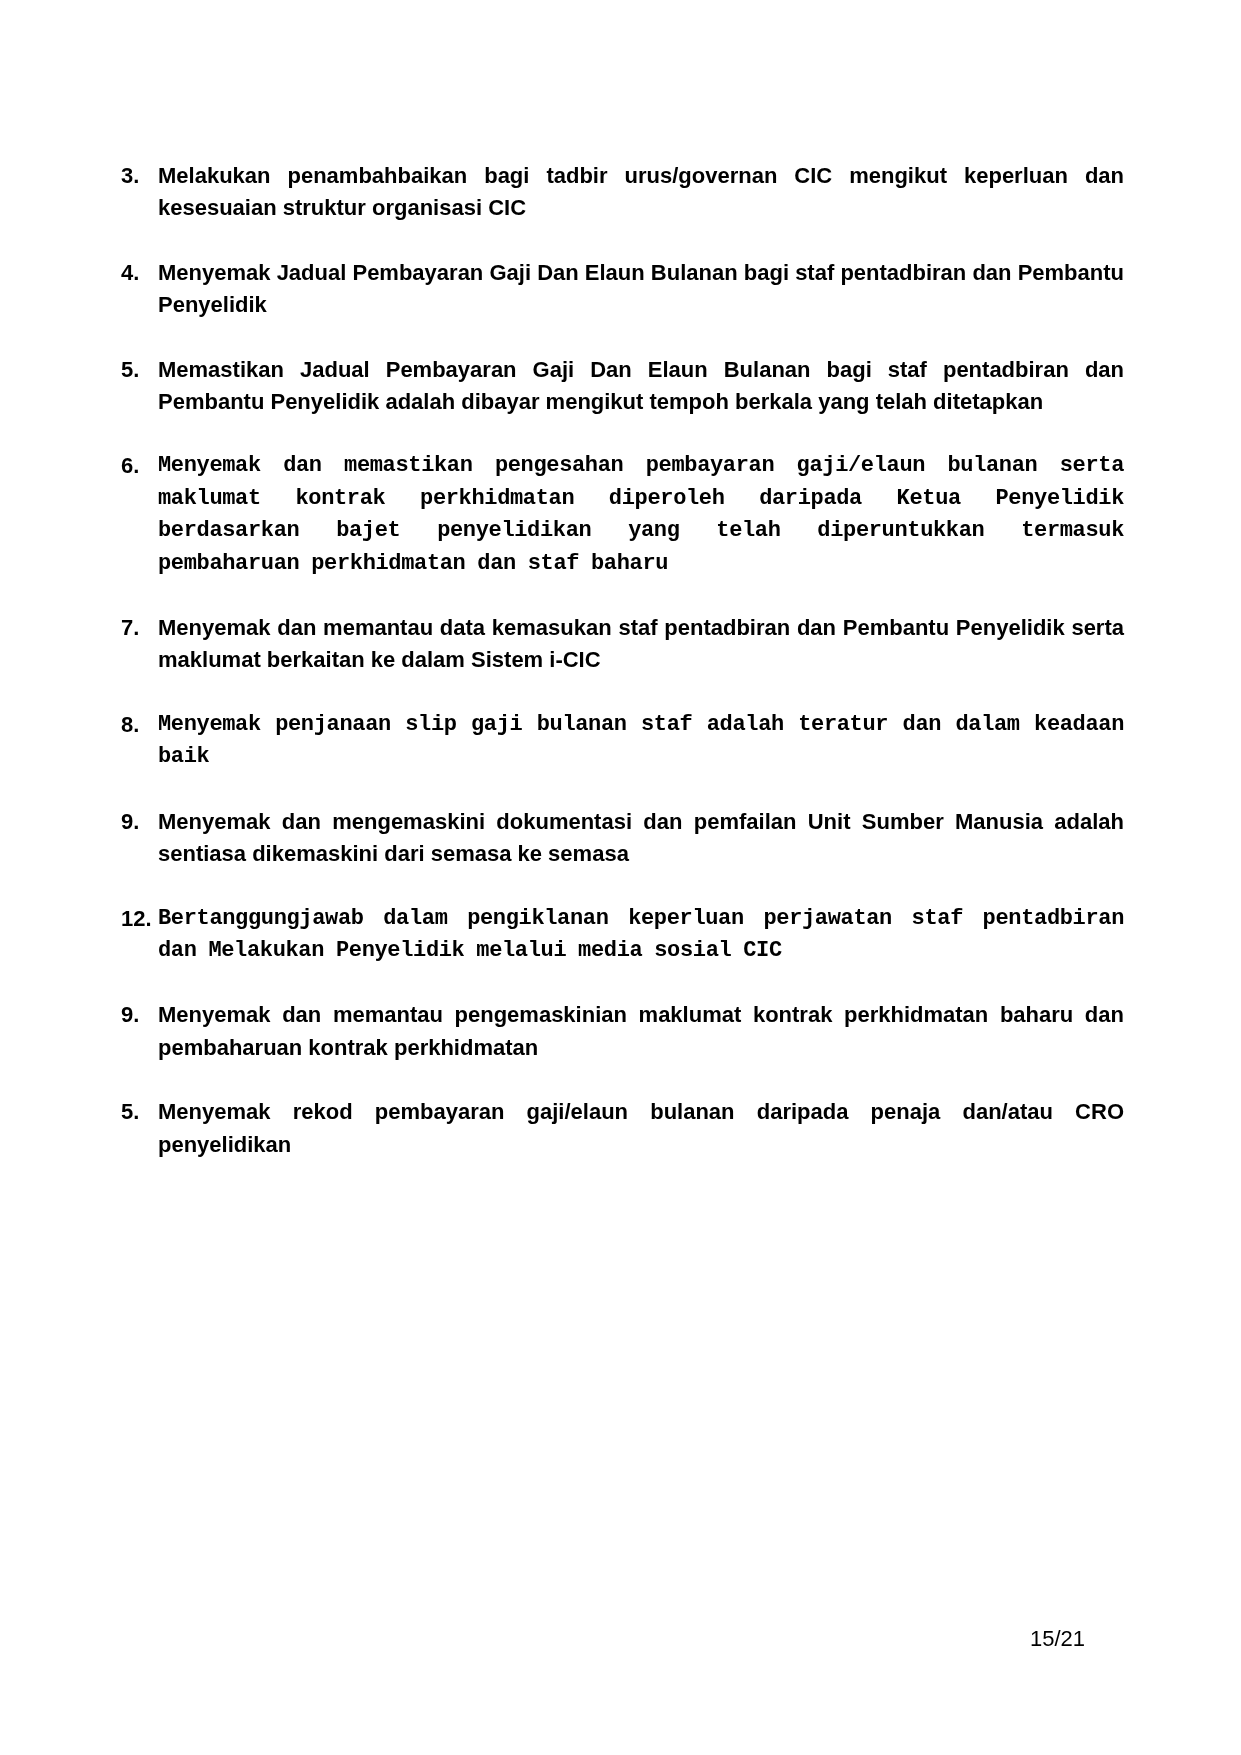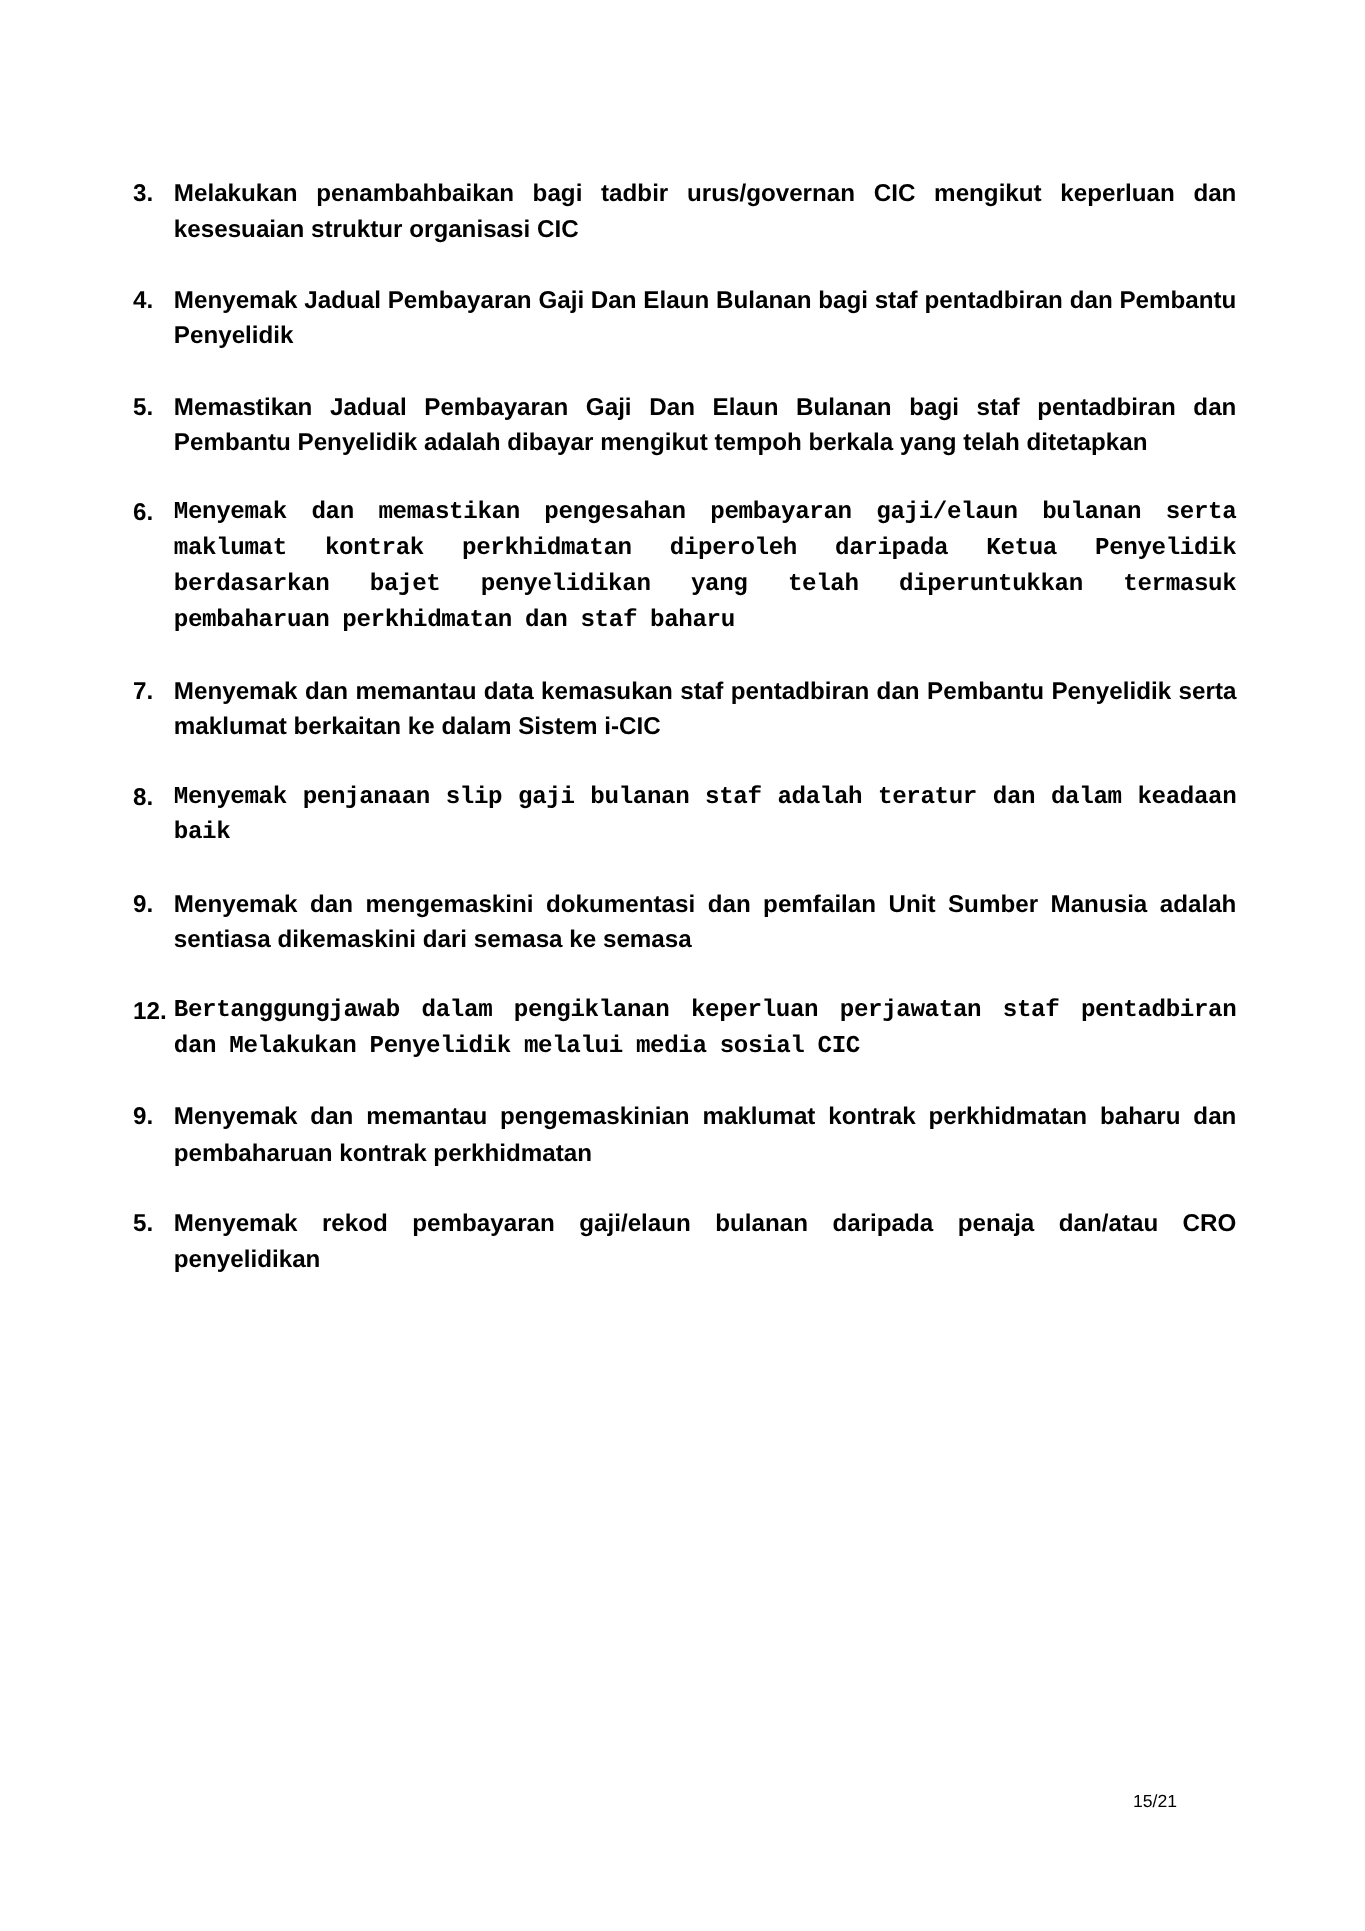--- a/index.html
+++ b/index.html
@@ -54,21 +54,21 @@
     }
     .tight .item-text {
       letter-spacing: -0.35px;
       word-spacing: -1px;
       font-family: Liberation Mono, monospace;
     }
     .page-number {
       position: absolute;
       left: 1030px;
       top: 1626px;
-      font-size: 16px;
+      font-size: 22px;
       font-weight: normal;
       line-height: 26px;
     }
   </style>
 </head>
 <body>
 
 <div class="page">
   <ol class="list">
     <li class="item">

